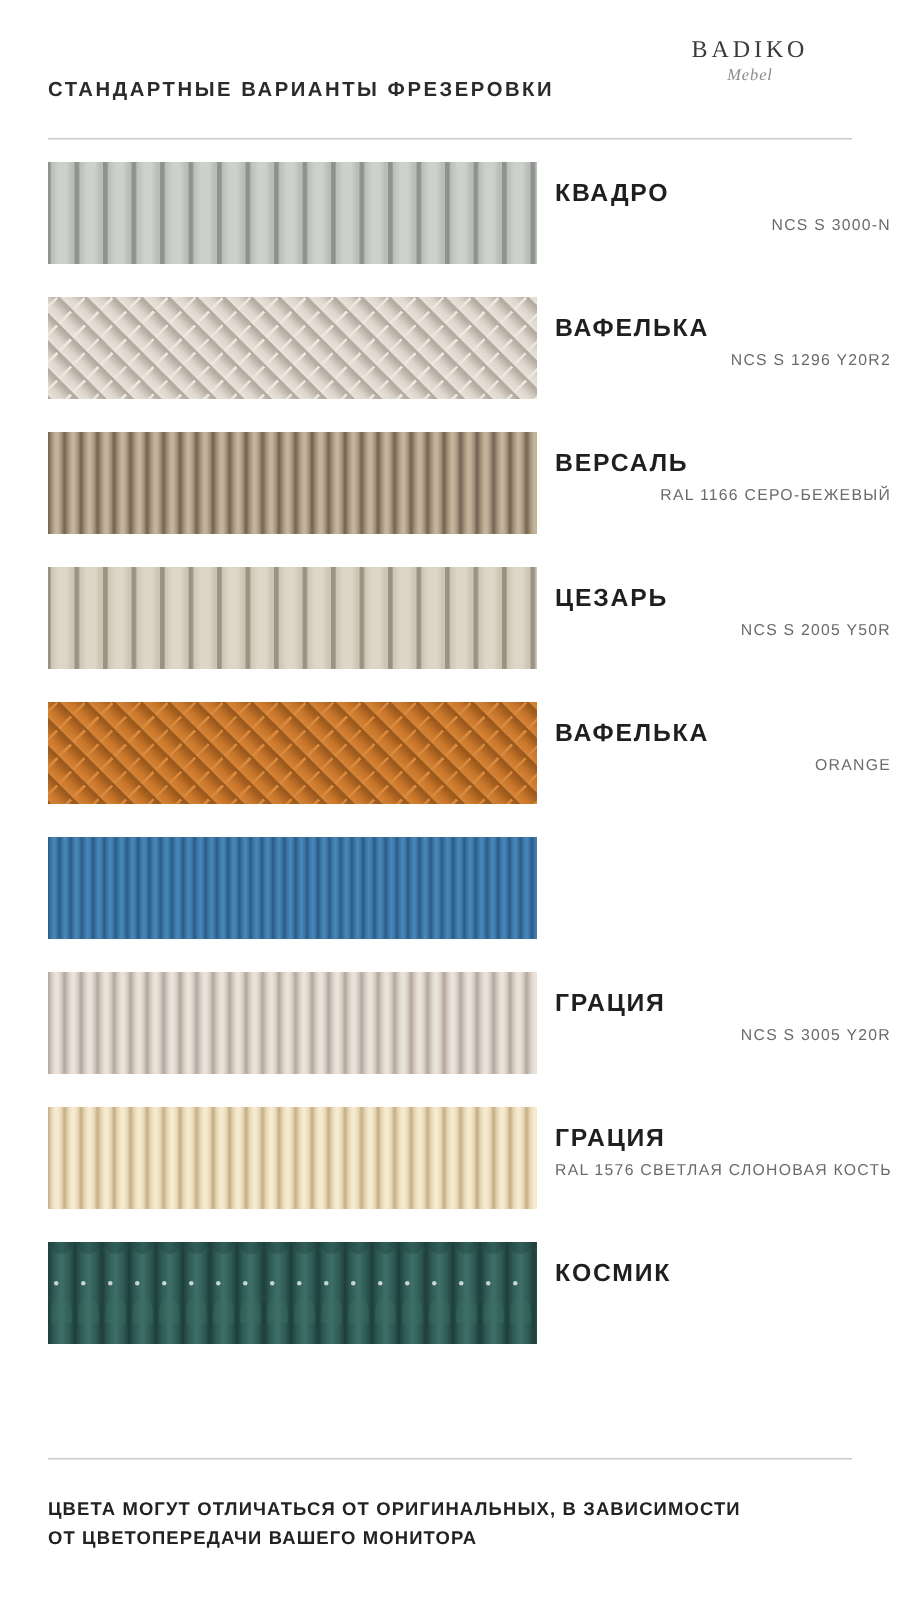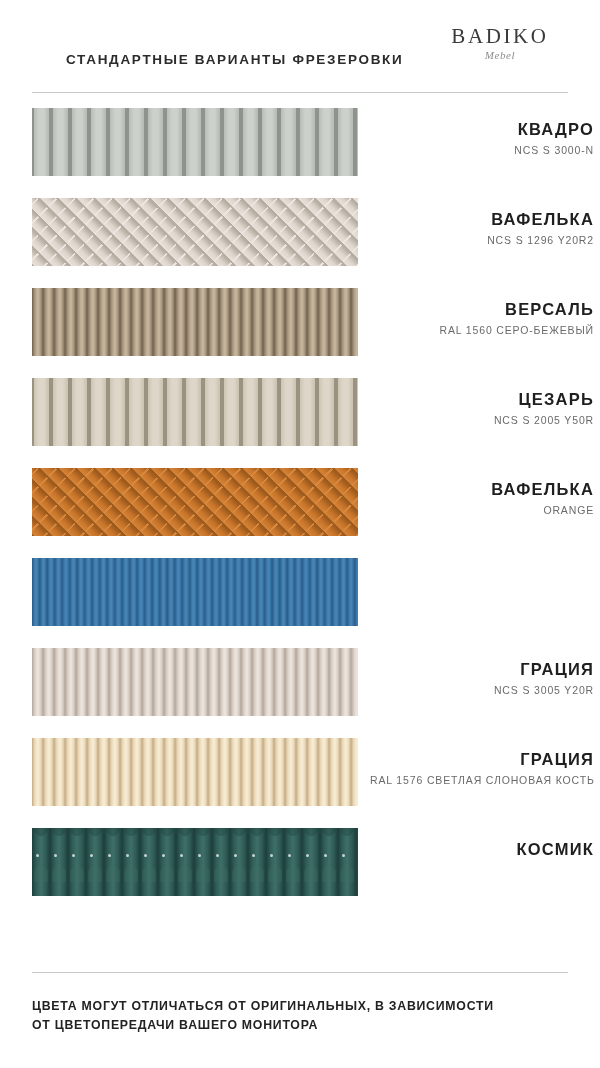--- a/index.html
+++ b/index.html
@@ -27,32 +27,31 @@
   }
   .header-title {
     position: absolute;
     left: 32px;
     top: 52px;
     font-size: 13.5px;
     font-weight: 700;
     letter-spacing: 1.7px;
     color: #2b2b2b;
     white-space: nowrap;
-    margin-left: 34px;
   }
   .brand {
     position: absolute;
     right: 30px;
     top: 26px;
     width: 140px;
     text-align: center;
   }
   .brand-name {
     font-family: "Liberation Serif", serif;
-    font-size: 21px;
+    font-size: 16px;
     letter-spacing: 2.6px;
     color: #3a3a3a;
     line-height: 1;
   }
   .brand-sub {
     margin-top: 3px;
     font-family: "Liberation Serif", serif;
     font-style: italic;
     font-size: 11px;
     letter-spacing: 0.6px;
@@ -97,21 +96,20 @@
     top: 12px;
     width: 224px;
   }
   .sample-name {
     font-size: 16.5px;
     font-weight: 700;
     letter-spacing: 1.2px;
     color: #1f1f1f;
     line-height: 1.15;
     white-space: nowrap;
-    text-align: right;
   }
   .sample-code {
     margin-top: 5px;
     font-size: 10.5px;
     font-weight: 400;
     letter-spacing: 0.85px;
     color: #6a6a6a;
     line-height: 1.2;
     white-space: nowrap;
     text-align: right;
@@ -172,21 +170,21 @@
           <div class="sample-name">ВАФЕЛЬКА</div>
           <div class="sample-code">NCS S 1296 Y20R2</div>
         </div>
       </div>
       <div class="sample-row">
         <div class="swatch">
           <div class="swatch-tex" style="background:#a3917a;background-image:repeating-linear-gradient(90deg,#6f6250 0px,#a3917a 2.5px,#c5b49c 5px,#c5b49c 6.5px,#a3917a 9px,#6f6250 11px);background-size:11px 100%;"></div>
         </div>
         <div class="sample-text">
           <div class="sample-name">ВЕРСАЛЬ</div>
-          <div class="sample-code">RAL 1560 СЕРО-БЕЖЕВЫЙ</div>
+          <div class="sample-code">RAL 1166 СЕРО-БЕЖЕВЫЙ</div>
         </div>
       </div>
       <div class="sample-row">
         <div class="swatch">
           <div class="swatch-tex" style="background:#cdc4b3;background-image:repeating-linear-gradient(90deg,#9b9382 0px,#9b9382 1.5px,#cdc4b3 2px,#ded7c9 7px,#ded7c9 12px,#cdc4b3 16px,#cdc4b3 17.5px);background-size:19px 100%;"></div>
         </div>
         <div class="sample-text">
           <div class="sample-name">ЦЕЗАРЬ</div>
           <div class="sample-code">NCS S 2005 Y50R</div>
         </div>

